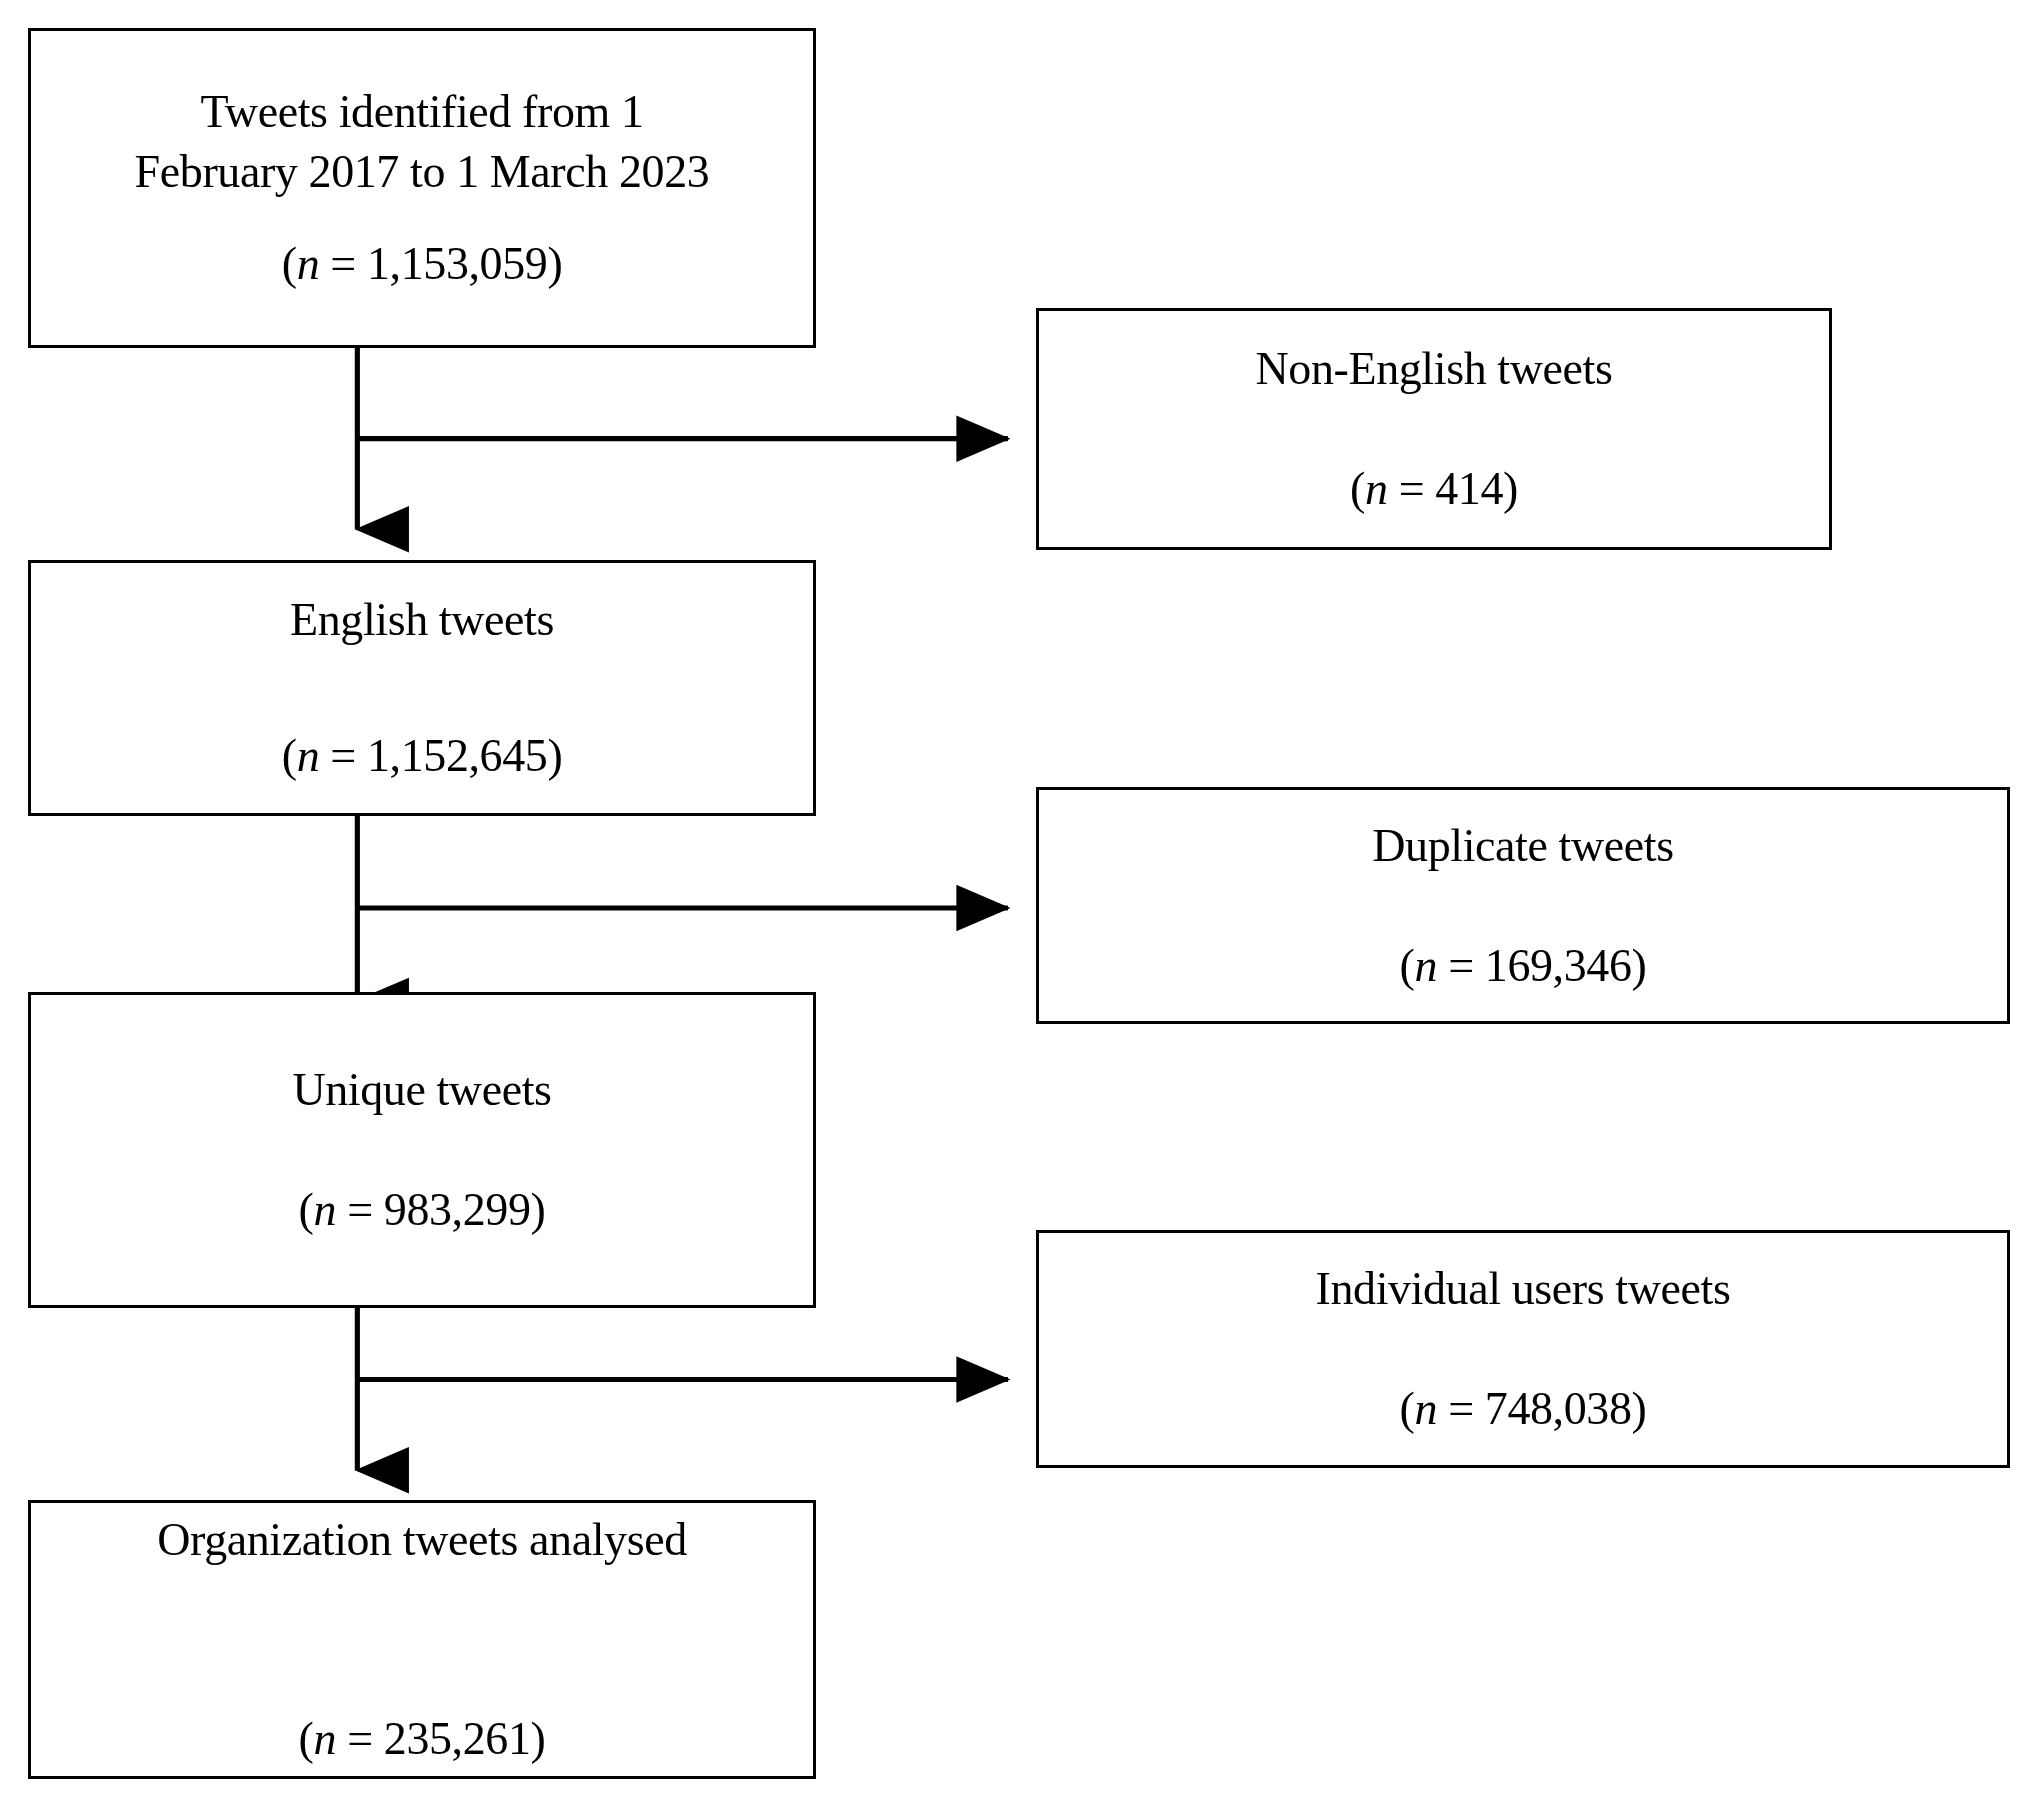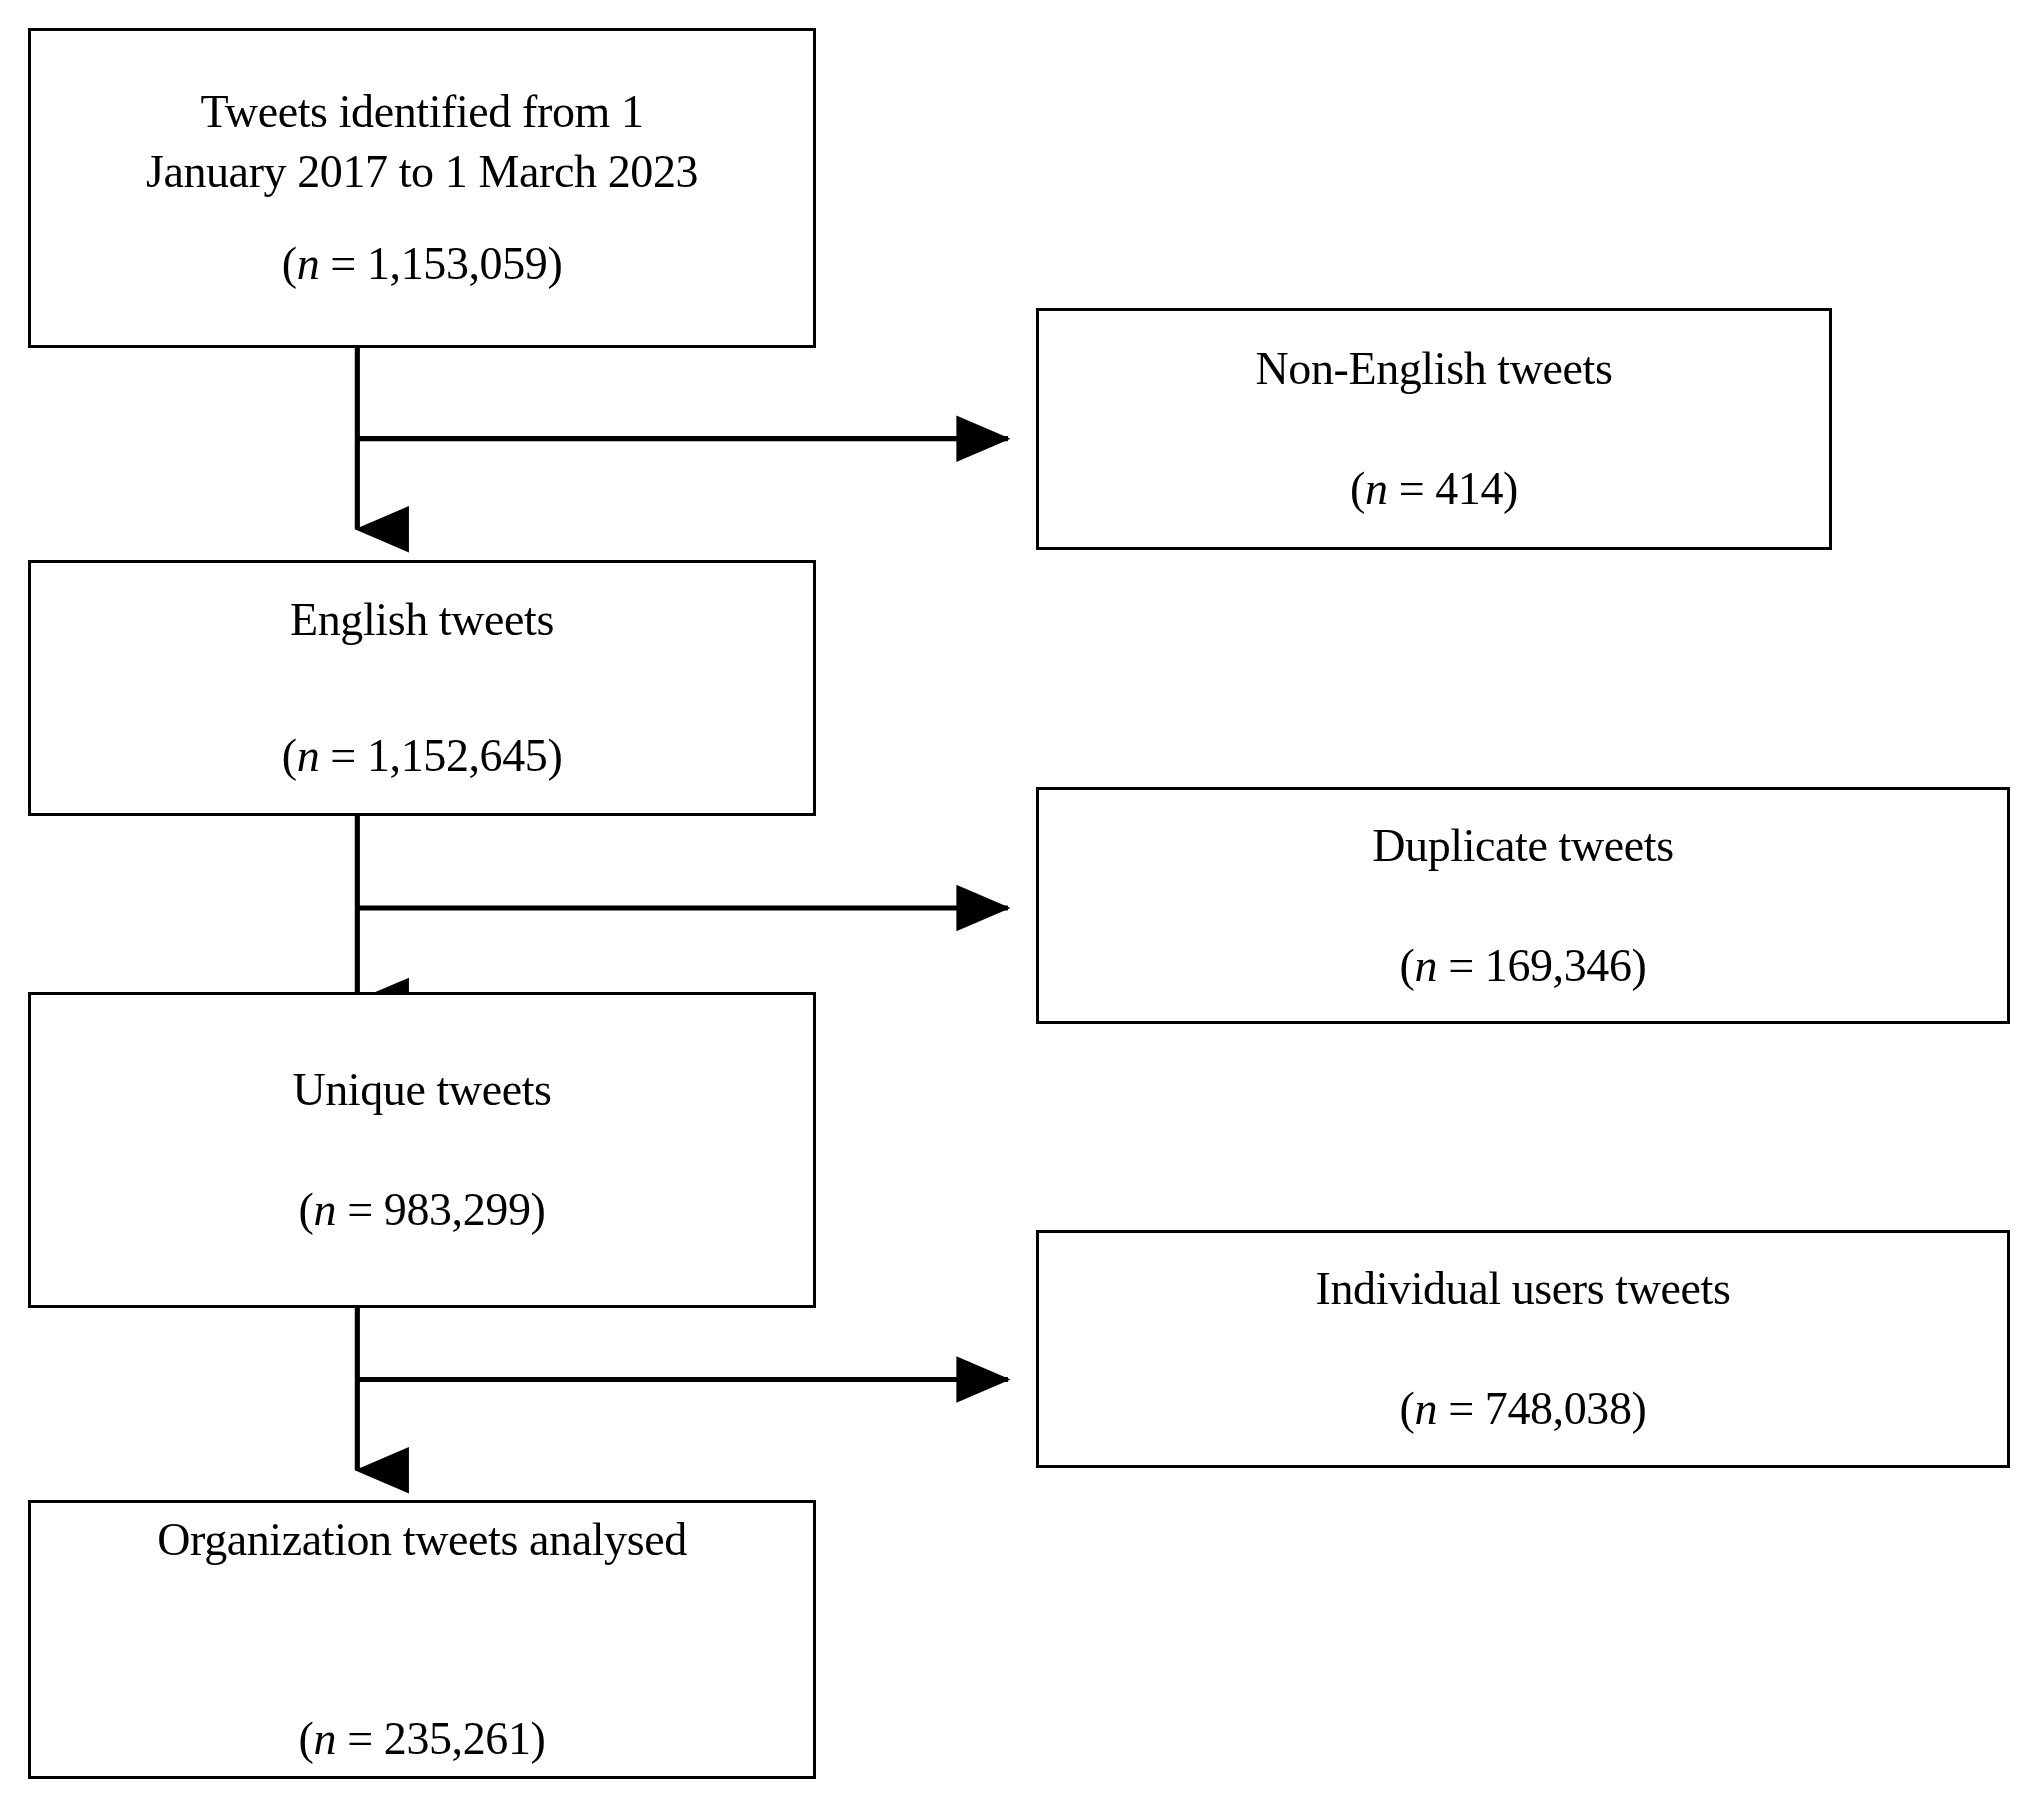--- a/index.html
+++ b/index.html
@@ -104,21 +104,21 @@
       <line x1="485" y1="1748" x2="485" y2="1995" stroke="#000000" stroke-width="7" marker-end="url(#arrow-down)"></line>
     </g>
 
     <g>
       <line x1="485" y1="1872" x2="1368" y2="1872" stroke="#000000" stroke-width="7" marker-end="url(#arrow-right)"></line>
     </g>
   </svg>
 
   <div class="flow-box" id="box-identified">
     <div class="box-title">Tweets identified from 1
-January 2017 to 1 March 2023</div>
+February 2017 to 1 March 2023</div>
     <div class="box-count">(<i>n</i> = 1,153,059)</div>
   </div>
 
   <div class="flow-box" id="box-nonenglish">
     <div class="box-title">Non-English tweets</div>
     <div class="box-count">(<i>n</i> = 414)</div>
   </div>
 
   <div class="flow-box" id="box-english">
     <div class="box-title">English tweets</div>

